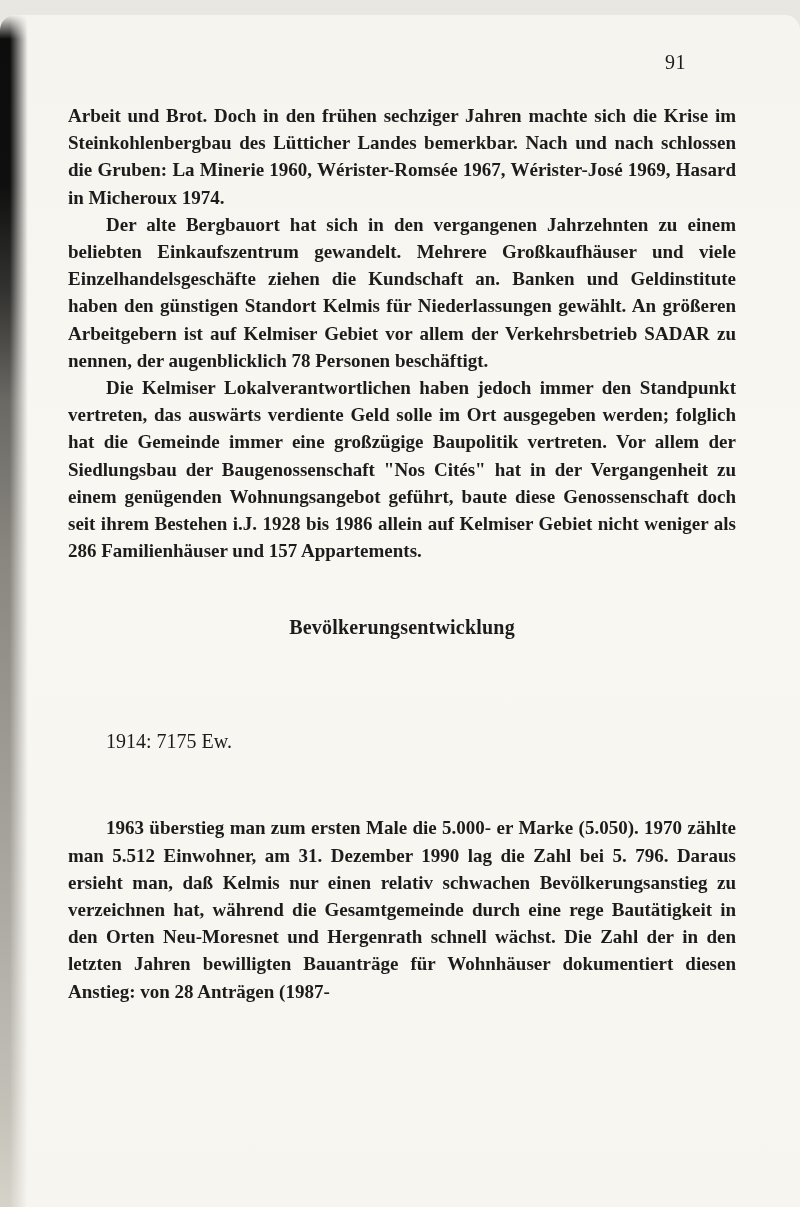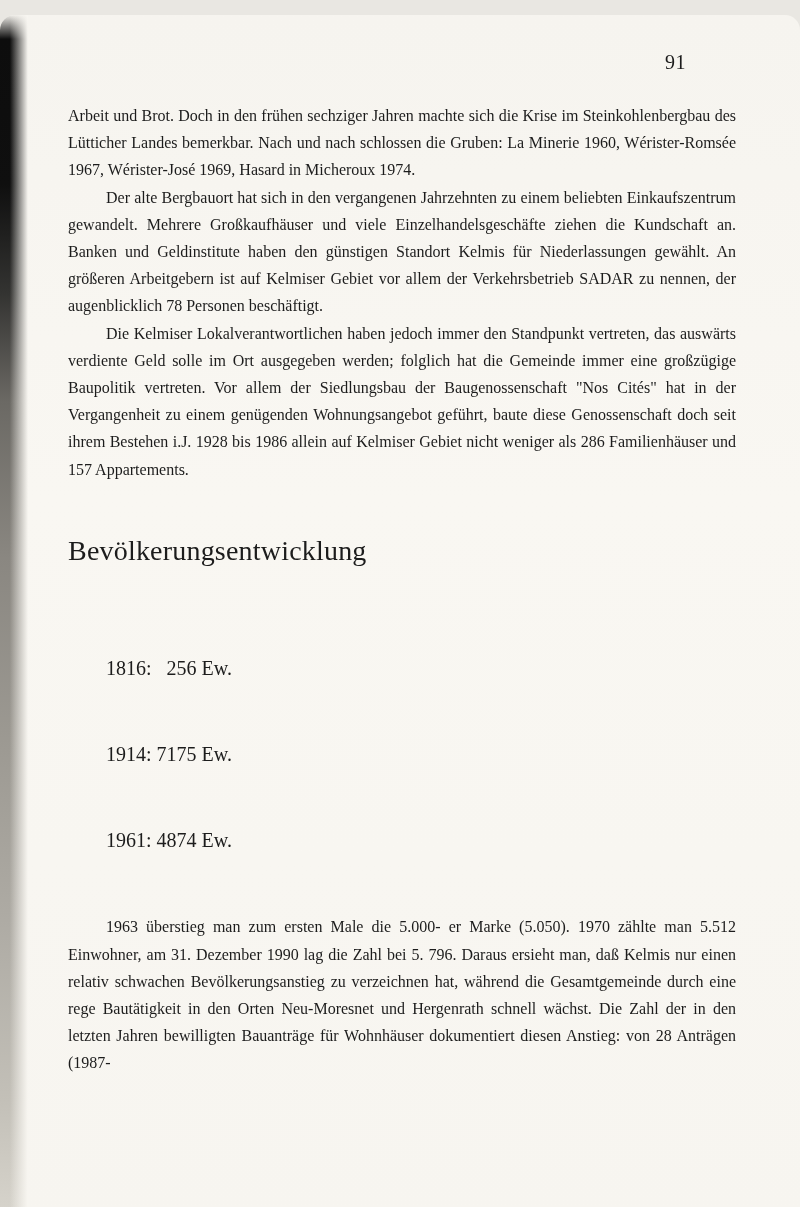--- a/index.html
+++ b/index.html
@@ -49,33 +49,35 @@
     text-align: right;
     padding-right: 50px;
     font-size: 20px;
     letter-spacing: 0.5px;
   }
   .body-text {
     margin-top: 28px;
   }
   p.para {
     margin: 0;
-    font-size: 16px;
+    font-size: 19px;
     line-height: 27.2px;
     text-align: justify;
     text-indent: 38px;
+    font-weight: bold;
   }
   p.para.no-indent {
     text-indent: 0;
   }
   h2.heading {
     margin: 52px 0 30px 0;
-    font-size: 28px;
-    font-weight: normal;
+    font-size: 20px;
+    font-weight: bold;
     letter-spacing: 0.2px;
+    text-align: center;
   }
   .pop-list {
     margin: 0 0 2px 0;
     padding-left: 38px;
     font-size: 20px;
     line-height: 28.6px;
     white-space: pre;
   }
 </style>
 </head>
@@ -84,20 +86,18 @@
 <div class="page">
   <div class="scan-edge"></div>
   <div class="content">
     <div class="page-number">91</div>
     <div class="body-text">
       <p class="para no-indent">Arbeit und Brot. Doch in den frühen sechziger Jahren machte sich die Krise im Steinkohlenbergbau des Lütticher Landes bemerkbar. Nach und nach schlossen die Gruben: La Minerie 1960, Wérister-Romsée 1967, Wérister-José 1969, Hasard in Micheroux 1974.</p>
       <p class="para">Der alte Bergbauort hat sich in den vergangenen Jahrzehnten zu einem beliebten Einkaufszentrum gewandelt. Mehrere Großkaufhäuser und viele Einzelhandelsgeschäfte ziehen die Kundschaft an. Banken und Geldinstitute haben den günstigen Standort Kelmis für Niederlassungen gewählt. An größeren Arbeitgebern ist auf Kelmiser Gebiet vor allem der Verkehrsbetrieb SADAR zu nennen, der augenblicklich 78 Personen beschäftigt.</p>
       <p class="para">Die Kelmiser Lokalverantwortlichen haben jedoch immer den Standpunkt vertreten, das auswärts verdiente Geld solle im Ort ausgegeben werden; folglich hat die Gemeinde immer eine großzügige Baupolitik vertreten. Vor allem der Siedlungsbau der Baugenossenschaft "Nos Cités" hat in der Vergangenheit zu einem genügenden Wohnungsangebot geführt, baute diese Genossenschaft doch seit ihrem Bestehen i.J. 1928 bis 1986 allein auf Kelmiser Gebiet nicht weniger als 286 Familienhäuser und 157 Appartements.</p>
       <h2 class="heading">Bevölkerungsentwicklung</h2>
       <div class="pop-list">
-        <div class="pop-item">1816:   256 Ew.</div>
         <div class="pop-item">1914: 7175 Ew.</div>
-        <div class="pop-item">1961: 4874 Ew.</div>
       </div>
       <p class="para">1963 überstieg man zum ersten Male die 5.000- er Marke (5.050). 1970 zählte man 5.512 Einwohner, am 31. Dezember 1990 lag die Zahl bei 5. 796. Daraus ersieht man, daß Kelmis nur einen relativ schwachen Bevölkerungsanstieg zu verzeichnen hat, während die Gesamtgemeinde durch eine rege Bautätigkeit in den Orten Neu-Moresnet und Hergenrath schnell wächst. Die Zahl der in den letzten Jahren bewilligten Bauanträge für Wohnhäuser dokumentiert diesen Anstieg: von 28 Anträgen (1987-</p>
     </div>
   </div>
 </div>
 
 </body></html>

